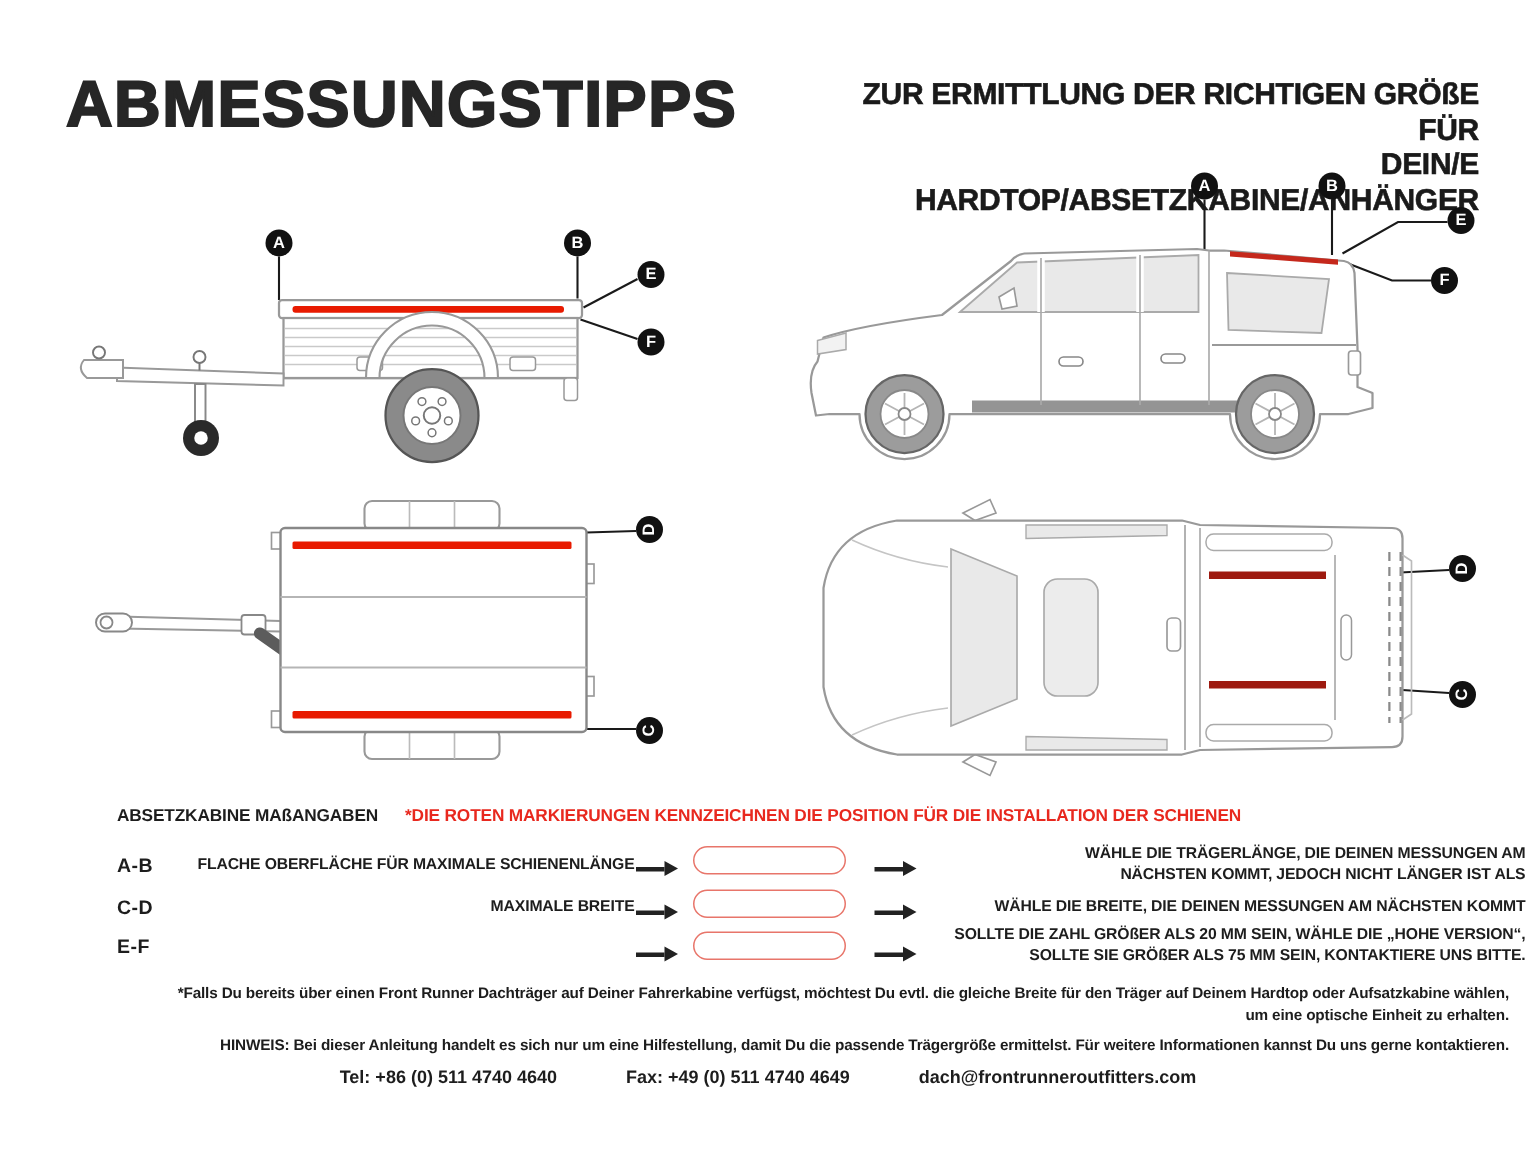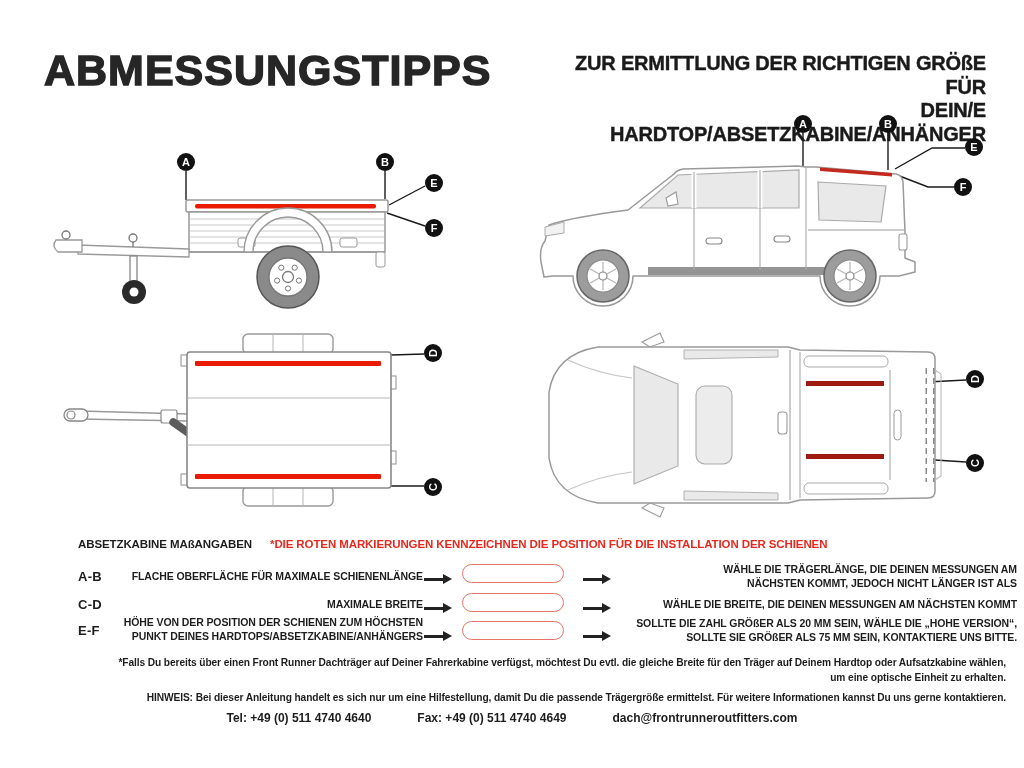--- a/index.html
+++ b/index.html
@@ -203,32 +203,30 @@
     <div class="code" style="top:7px">C-D</div>
     <div class="mlabel" style="top:8px">MAXIMALE BREITE</div>
     <div class="arrow a1" style="top:12px"></div>
     <div class="capsule" style="top:3px"></div>
     <div class="arrow a2" style="top:12px"></div>
     <div class="result" style="top:7px">WÄHLE DIE BREITE, DIE DEINEN MESSUNGEN AM NÄCHSTEN KOMMT</div>
   </div>
 
   <div class="row" style="top:612px;height:36px">
     <div class="code" style="top:11px">E-F</div>
-    <div class="mlabel" style="top:4px">HÖHE VON DER POSITION DER SCHIENEN ZUM HÖCHSTEN
-PUNKT DEINES HARDTOPS/ABSETZKABINE/ANHÄNGERS</div>
     <div class="arrow a1" style="top:18px"></div>
     <div class="capsule" style="top:9px"></div>
     <div class="arrow a2" style="top:18px"></div>
     <div class="result" style="top:4px">SOLLTE DIE ZAHL GRÖßER ALS 20 MM SEIN, WÄHLE DIE „HOHE VERSION“,
 SOLLTE SIE GRÖßER ALS 75 MM SEIN, KONTAKTIERE UNS BITTE.</div>
   </div>
 
   <div class="note" style="top:655px">*Falls Du bereits über einen Front Runner Dachträger auf Deiner Fahrerkabine verfügst, möchtest Du evtl. die gleiche Breite für den Träger auf Deinem Hardtop oder Aufsatzkabine wählen,
 um eine optische Einheit zu erhalten.</div>
   <div class="note" style="top:690px">HINWEIS: Bei dieser Anleitung handelt es sich nur um eine Hilfestellung, damit Du die passende Trägergröße ermittelst. Für weitere Informationen kannst Du uns gerne kontaktieren.</div>
 
   <div class="contact">
-    <span>Tel: +49 (0) 511 4740 4640</span>
+    <span>Tel: +86 (0) 511 4740 4640</span>
     <span>Fax: +49 (0) 511 4740 4649</span>
     <span>dach@frontrunneroutfitters.com</span>
   </div>
 
 </div>
 
 </body></html>

